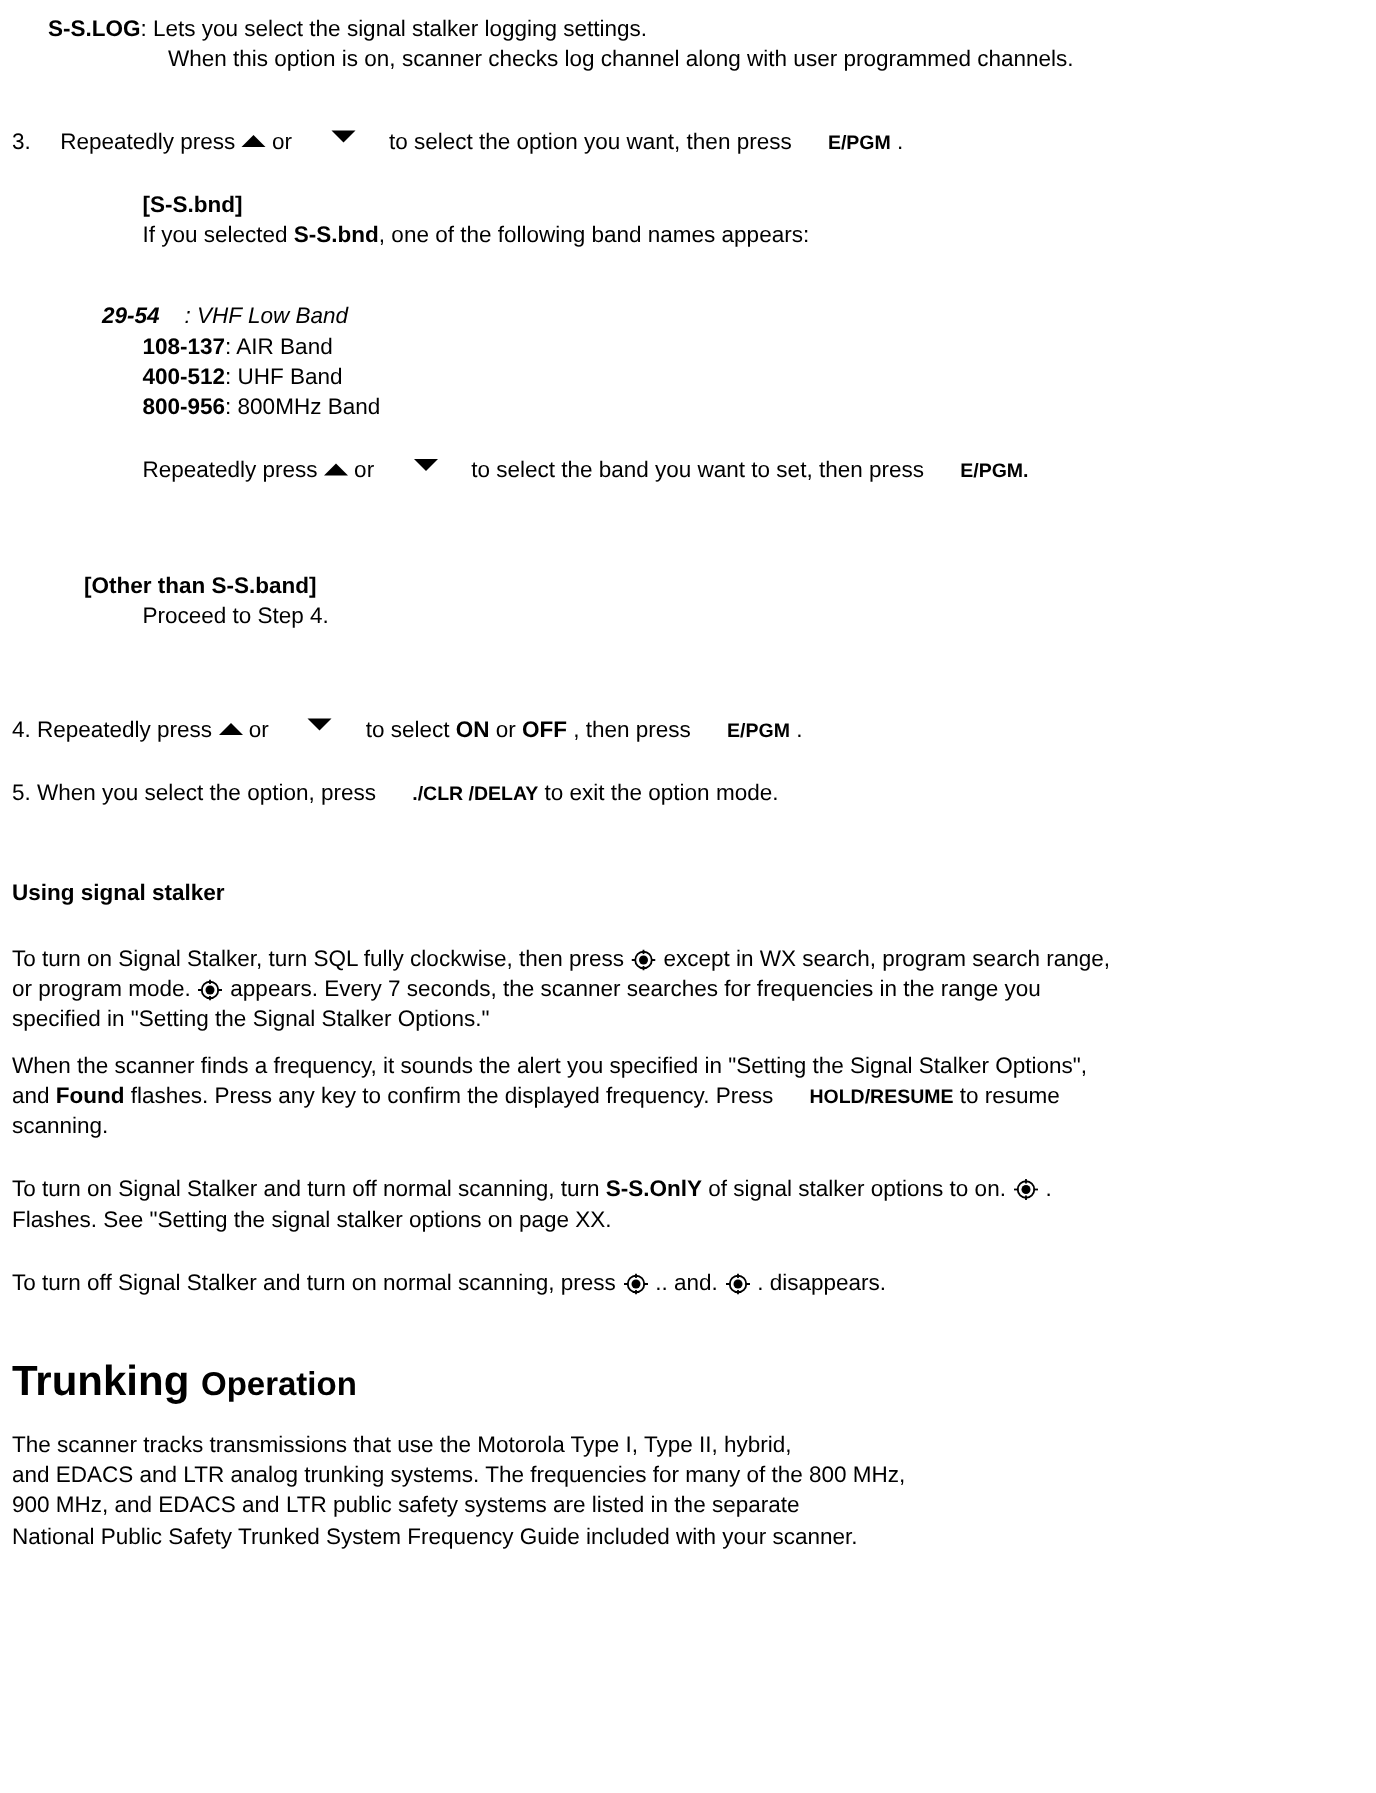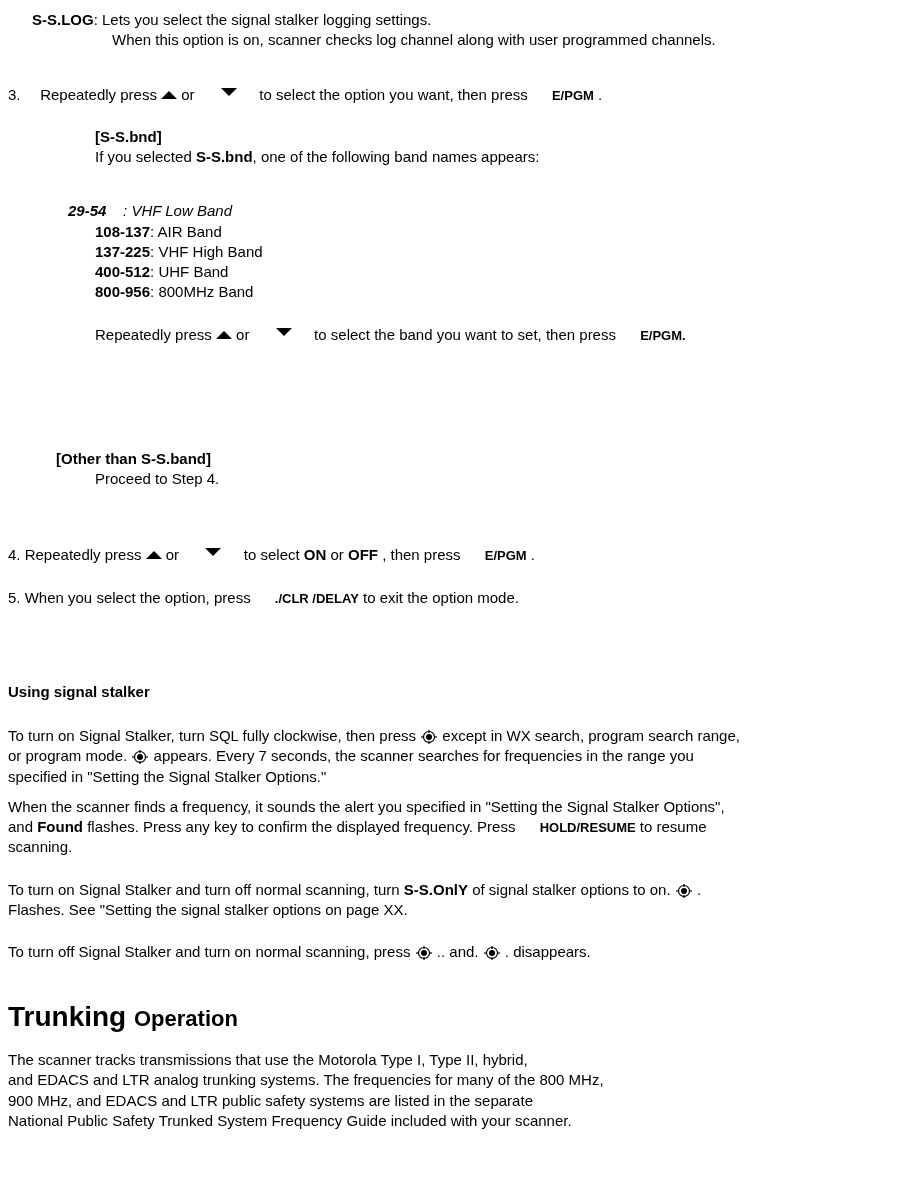--- a/index.html
+++ b/index.html
@@ -8,21 +8,21 @@
     line-height: 1.35;
     color: #000;
     background: #fff;
     margin: 0;
     padding: 10px 8px 20px 8px;
     width: 900px;
   }
   .bold { font-weight: bold; }
   .indent1 { margin-left: 104px; }
   .indent-band { margin-left: 87px; }
-  .indent-other { margin-left: 48px; margin-top: 48px; }
+  .indent-other { margin-left: 48px; }
   .arrow {
     display: inline-block;
     vertical-align: middle;
   }
   .arrow-up {
     width: 0; height: 0;
     border-left: 8px solid transparent;
     border-right: 8px solid transparent;
     border-bottom: 8px solid #000;
     margin-bottom: 2px;
@@ -41,21 +41,21 @@
     margin: 0 1px;
   }
   .target-icon svg { display:block; }
   .row { display: block; }
   h2.trunk {
     font-size: 28px;
     font-weight: bold;
     margin: 36px 0 14px 0;
   }
   h2.trunk .op { font-size: 22px; font-weight: bold; }
-  .section-h { font-weight: bold; margin-top: 40px; margin-bottom: 14px; }
+  .section-h { font-weight: bold; margin-top: 12px; margin-bottom: 14px; }
   .gap-s { height: 10px; }
   .gap-m { height: 22px; }
   .gap-l { height: 34px; }
   .li-num { display:inline-block; width: 28px; }
   .band-label { font-weight: bold; display:inline-block; }
   .smallcaps { font-size: 13px; font-weight: bold; padding-left: 20px; }
 </style>
 </head>
 <body>
 
@@ -86,21 +86,20 @@
 </div>
 <div class="row indent-band">
   <span>If you selected </span><span class="bold">S-S.bnd</span><span>, one of the following band names appears:</span>
 </div>
 
 <div class="gap-l"></div>
 
 <div id="bands-container">
     <div class="row indent-band" style="margin-left: 60px; font-style: italic;"><span class="band-label">29-54</span><span style="white-space: pre;">    </span><span>: VHF Low Band</span></div>
     <div class="row indent-band"><span class="band-label">108-137</span><span style="white-space: pre;"></span><span>: AIR Band</span></div>
-    <div class="row indent-band"><span class="band-label">137-225</span><span style="white-space: pre;"></span><span>: VHF High Band</span></div>
     <div class="row indent-band"><span class="band-label">400-512</span><span style="white-space: pre;"></span><span>: UHF Band</span></div>
     <div class="row indent-band"><span class="band-label">800-956</span><span style="white-space: pre;"></span><span>: 800MHz Band</span></div>
   </div>
 
 <div class="gap-m"></div>
 
 <div class="row indent-band">
   <span>Repeatedly press </span>
   <span class="arrow arrow-up"></span>
   <span>or</span>

